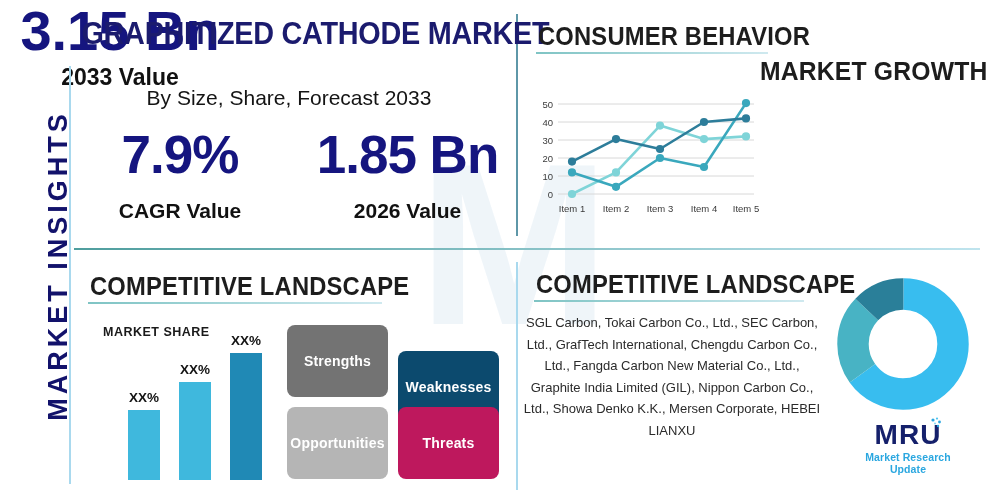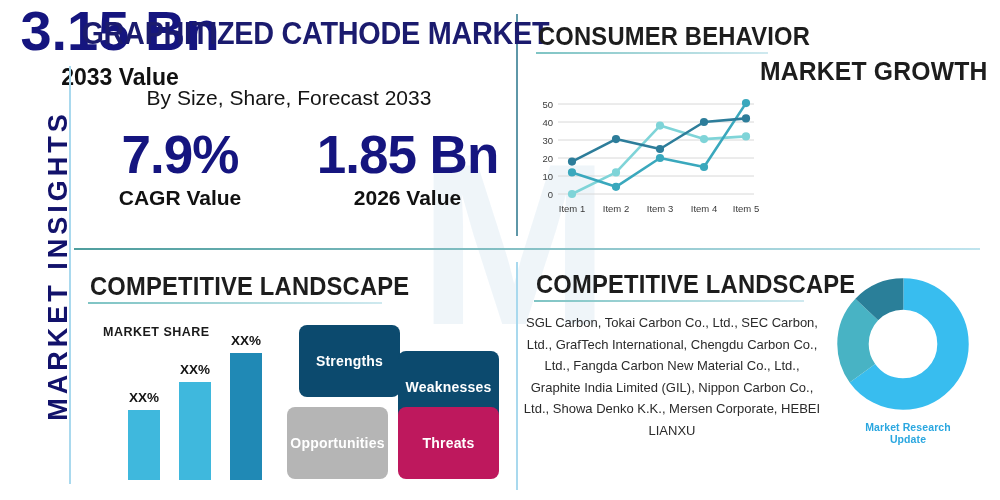--- a/index.html
+++ b/index.html
@@ -86,21 +86,21 @@
     font-size:21px;
     color:#141414;
   }
   .stat { position:absolute; text-align:center; }
   .stat .big {
     font-size:53px; font-weight:bold; color:#15157f;
     line-height:60px; letter-spacing:-1px;
   }
   .stat .cap {
     font-size:21px; font-weight:bold; color:#111111;
-    margin-top:1px;
+    margin-top:14px;
   }
   #stat-cagr { left:80px; top:125px; width:200px; }
   #stat-2026 { left:300px; top:125px; width:215px; }
 
   
   .sec-head {
     position:absolute;
     font-size:25px;
     font-weight:bold;
     color:#1d1d1d;
@@ -280,21 +280,21 @@
       <div class="lbl">XX%</div>
       <div class="bar" style="height:98px;  background:#3fb8dd;"></div>
     </div>
     <div class="bar-col" style="left:102px;">
       <div class="lbl">XX%</div>
       <div class="bar" style="height:127px; background:#2089b5;"></div>
     </div>
   </div>
 
   <div id="swot">
-    <div class="swot-box" style="left:12px;   top:0px;  background:#0c4a6e;">
+    <div class="swot-box" style="left:0px;   top:0px;  background:#737373;">
         <span>Strengths</span>
       </div>
     <div class="swot-box" style="left:111px; top:16px;  background:#0c4a6e;margin-top:10px;">
         <span>Weaknesses</span>
       </div>
     <div class="swot-box" style="left:0px;   top:82px; background:#b5b5b5;">
         <span>Opportunities</span>
       </div>
     <div class="swot-box" style="left:111px; top:82px; background:#be185d;">
         <span>Threats</span>
@@ -308,16 +308,26 @@
   <div id="companies">SGL Carbon, Tokai Carbon Co., Ltd., SEC Carbon, Ltd., GrafTech International, Chengdu Carbon Co., Ltd., Fangda Carbon New Material Co., Ltd., Graphite India Limited (GIL), Nippon Carbon Co., Ltd., Showa Denko K.K., Mersen Corporate, HEBEI LIANXU</div>
 
   <svg id="donut" viewBox="0 0 42 42">
 
     <circle cx="21" cy="21" r="15.915" fill="none" stroke="#38bdef" stroke-width="10" stroke-dasharray="65 35" stroke-dashoffset="25"></circle>
     <circle cx="21" cy="21" r="15.915" fill="none" stroke="#48b3c4" stroke-width="10" stroke-dasharray="22 78" stroke-dashoffset="-40"></circle>
     <circle cx="21" cy="21" r="15.915" fill="none" stroke="#2a7f99" stroke-width="10" stroke-dasharray="13 87" stroke-dashoffset="-62"></circle>
   </svg>
 
   <div id="logo">
+    <div class="mru">
+      <span>MRU</span>
+      <svg class="spark" width="14" height="16" viewBox="0 0 14 16">
+        <circle cx="4" cy="3" r="1.6" fill="#2aa7e0"></circle>
+        <circle cx="8" cy="1.6" r="1.1" fill="#52c4ee"></circle>
+        <circle cx="10.5" cy="5" r="1.4" fill="#2aa7e0"></circle>
+        <circle cx="6" cy="6.5" r="1" fill="#7fd9f4"></circle>
+        <circle cx="9" cy="9" r="1.2" fill="#2aa7e0"></circle>
+      </svg>
+    </div>
     <div class="tagline">Market Research Update</div>
   </div>
 
 </div>
 
 </body></html>

